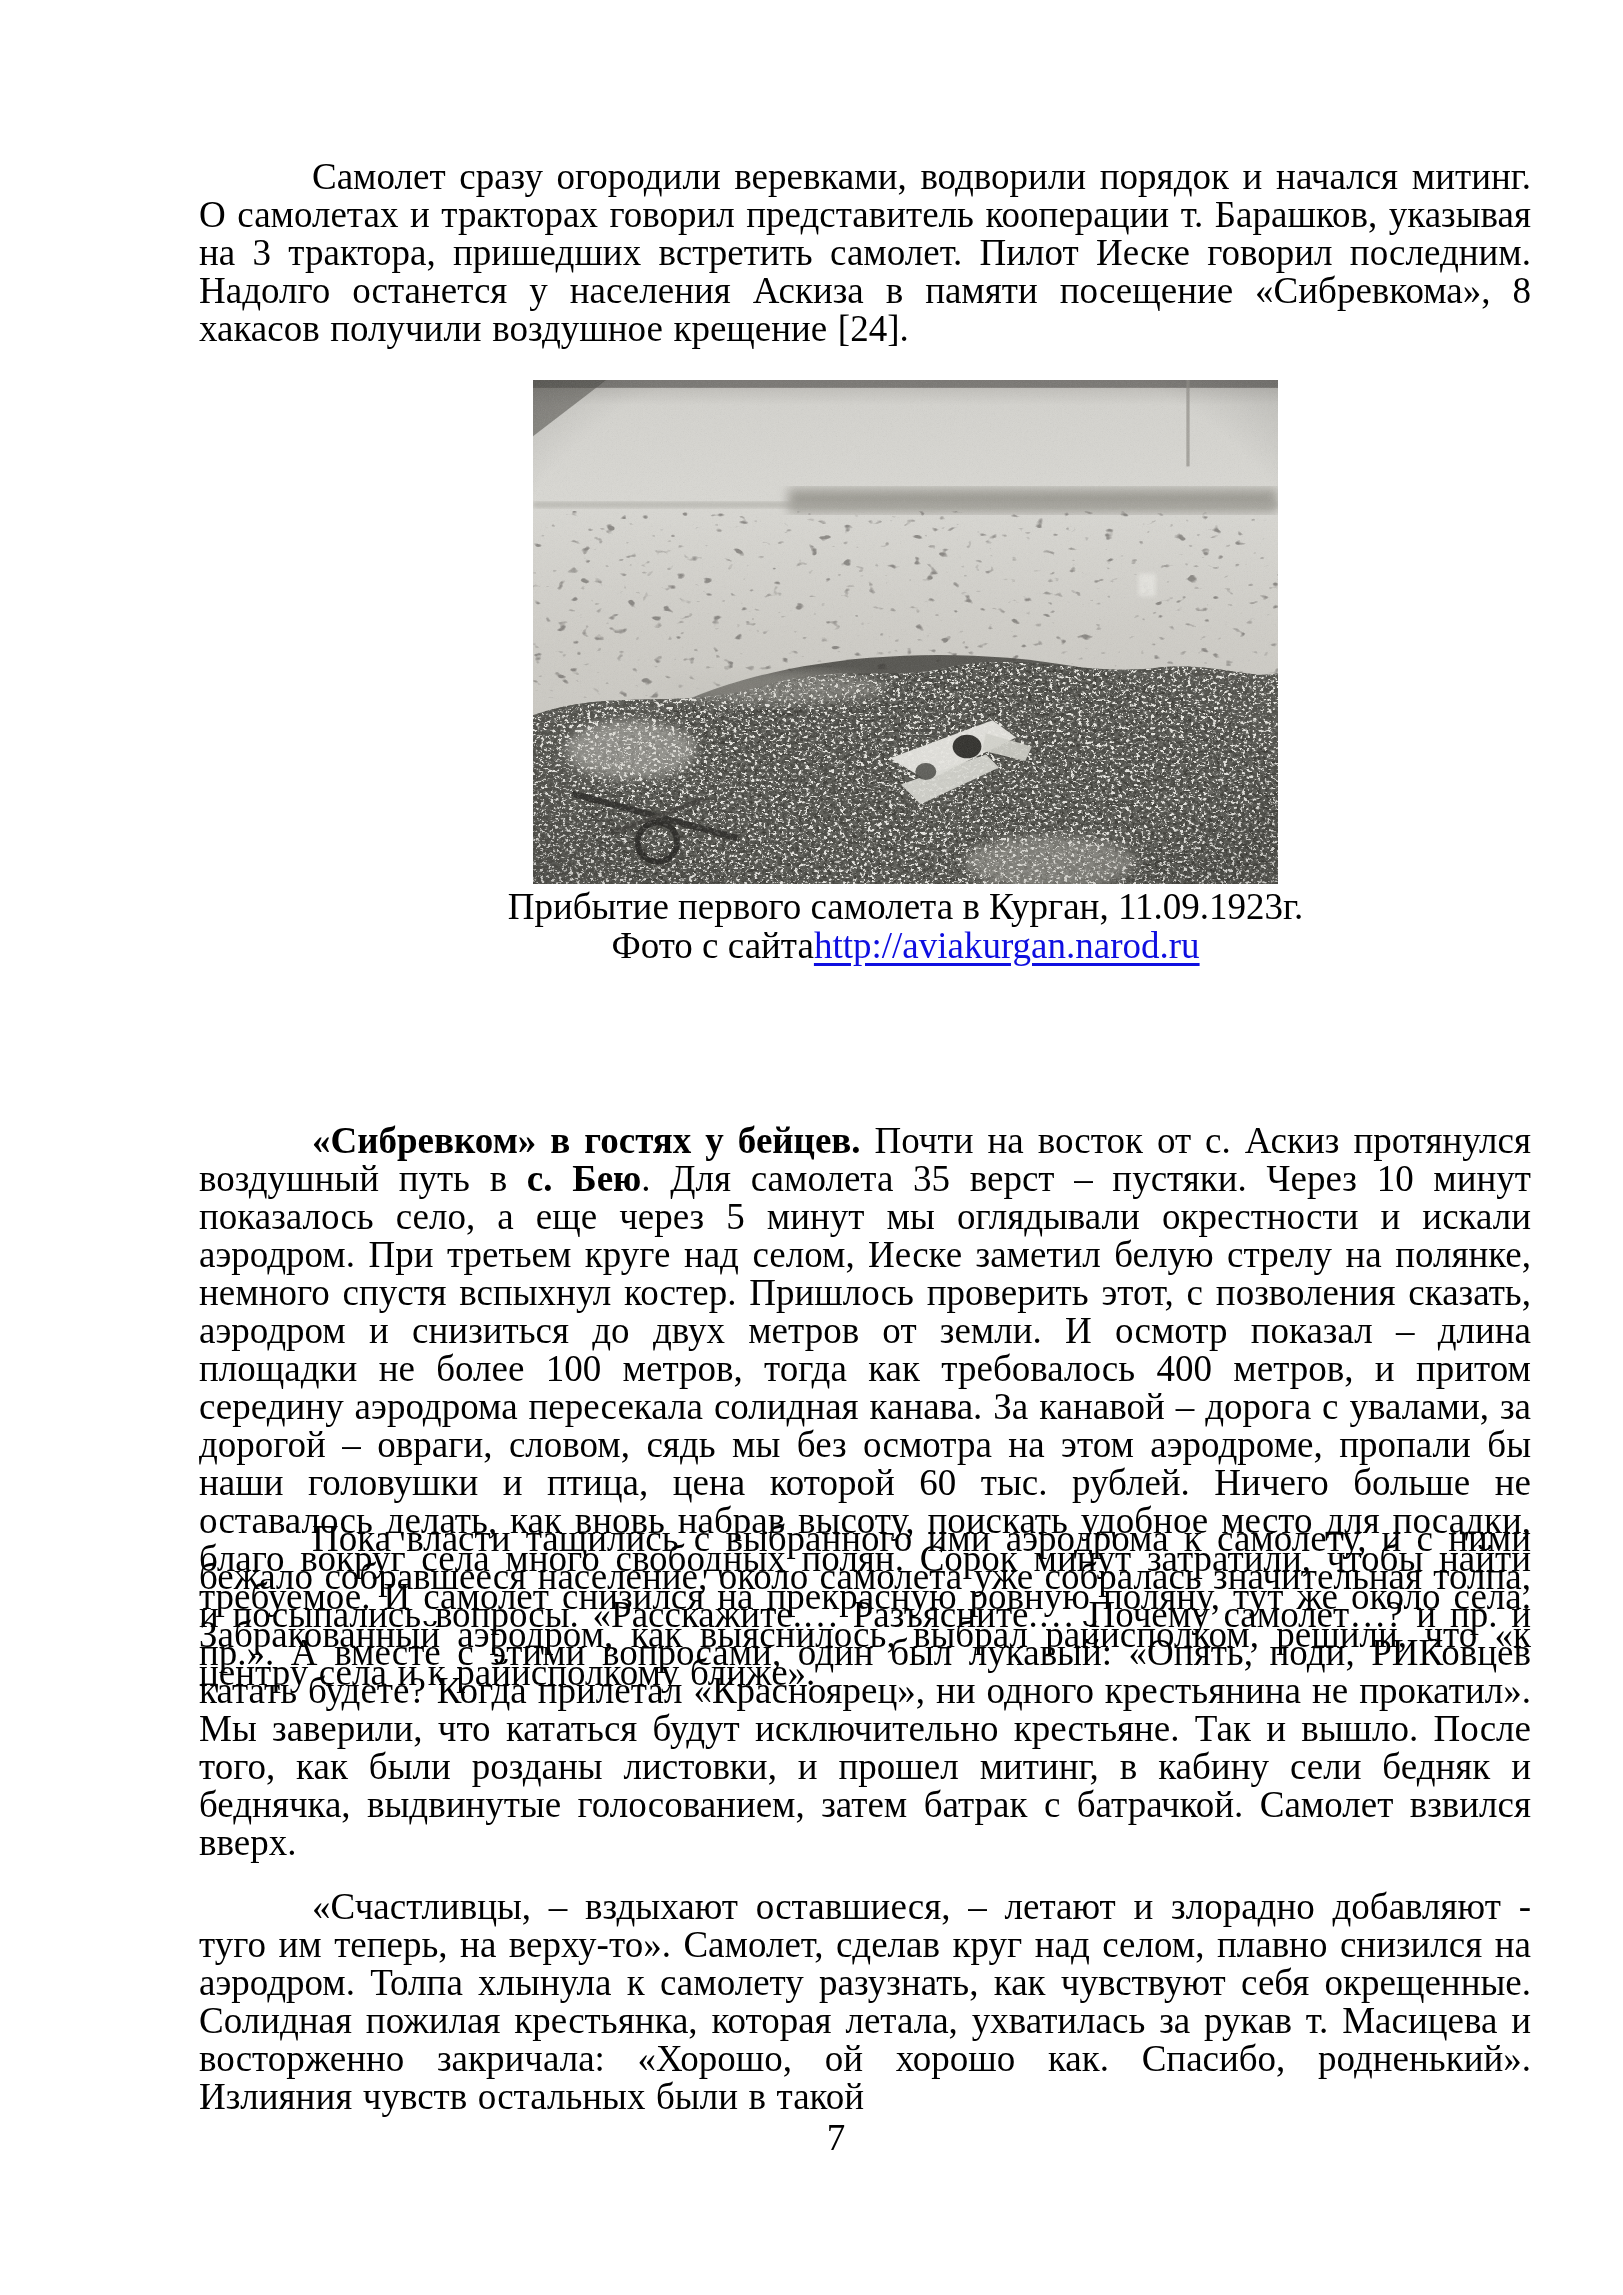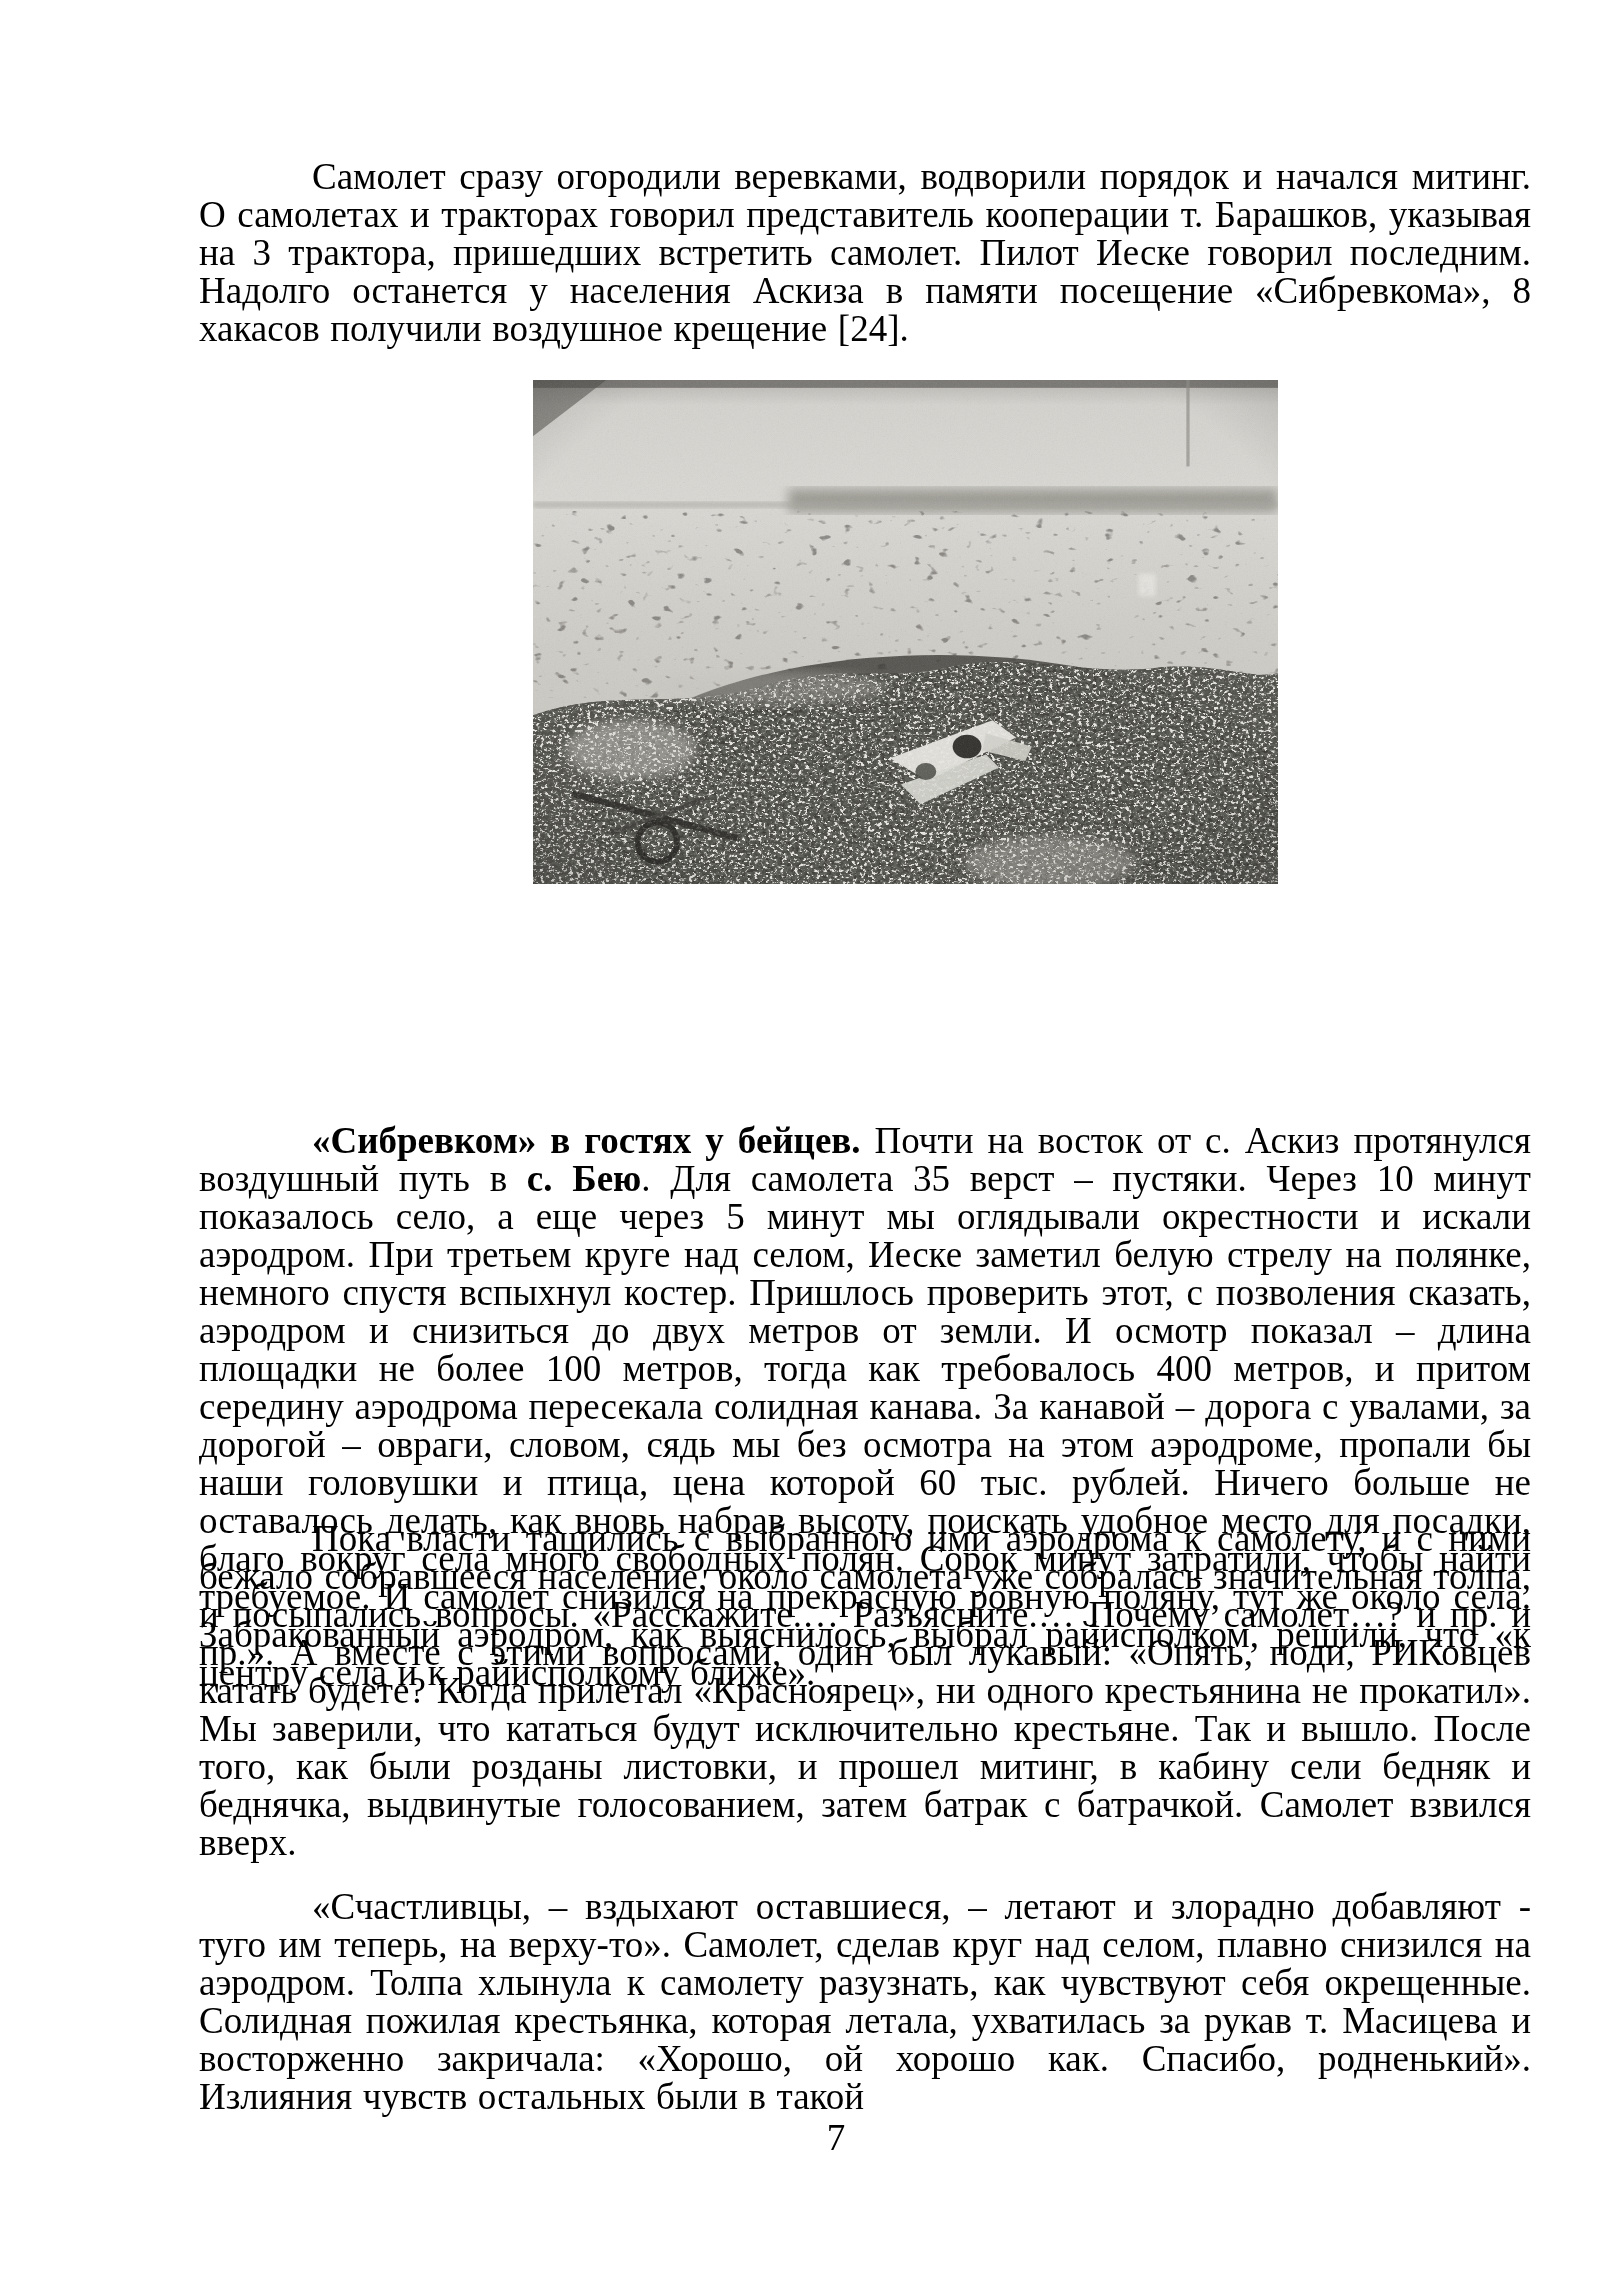--- a/index.html
+++ b/index.html
@@ -110,20 +110,27 @@
         <line x1="60" y1="632" x2="312" y2="700" stroke="#23221f" stroke-width="10"></line>
         <line x1="120" y1="692" x2="262" y2="640" stroke="#3a3834" stroke-width="7"></line>
         <circle cx="190" cy="706" r="30" fill="none" stroke="#1e1d1a" stroke-width="9"></circle>
       </g>
 
       <rect width="1138" height="770" fill="url(#g-vign)"></rect>
       <rect width="1138" height="770" filter="url(#f-grain)"></rect>
     </svg>
   </figure>
 
+  <div class="caption">
+    <div class="cap-line">Прибытие первого самолета в Курган, 11.09.1923г.</div>
+    <div class="cap-line">
+        <span>Фото с сайта </span>
+        <a class="cap-link" style="color: rgb(14, 14, 224);">http://aviakurgan.narod.ru</a>
+      </div>
+  </div>
 
 
   <p class="body-text p3"><b>«Сибревком» в гостях у бейцев.</b><span> Почти на восток от с. Аскиз протянулся воздушный путь в </span><b>с. Бею</b><span>. Для самолета 35 верст – пустяки. Через 10 минут показалось село, а еще через 5 минут мы оглядывали окрестности и искали аэродром. При третьем круге над селом, Иеске заметил белую стрелу на полянке, немного спустя вспыхнул костер. Пришлось проверить этот, с позволения сказать, аэродром и снизиться до двух метров от земли. И осмотр показал – длина площадки не более 100 метров, тогда как требовалось 400 метров, и притом середину аэродрома пересекала солидная канава. За канавой – дорога с увалами, за дорогой – овраги, словом, сядь мы без осмотра на этом аэродроме, пропали бы наши головушки и птица, цена которой 60 тыс. рублей. Ничего больше не оставалось делать, как вновь набрав высоту, поискать удобное место для посадки, благо вокруг села много свободных полян. Сорок минут затратили, чтобы найти требуемое. И самолет снизился на прекрасную ровную поляну, тут же около села. Забракованный аэродром, как выяснилось, выбрал райисполком, решили, что «к центру села и к райисполкому ближе».</span></p>
 
   <p class="body-text p4">Пока власти тащились с выбранного ими аэродрома к самолету, и с ними бежало собравшееся население, около самолета уже собралась значительная толпа, и посыпались вопросы. «Расскажите.… Разъясните.… Почему самолет…? и пр. и пр.». А вместе с этими вопросами, один был лукавый: «Опять, поди, РИКовцев катать будете? Когда прилетал «Красноярец», ни одного крестьянина не прокатил». Мы заверили, что кататься будут исключительно крестьяне. Так и вышло. После того, как были розданы листовки, и прошел митинг, в кабину сели бедняк и беднячка, выдвинутые голосованием, затем батрак с батрачкой. Самолет взвился вверх.</p>
 
   <p class="body-text p5">«Счастливцы, – вздыхают оставшиеся, – летают и злорадно добавляют - туго им теперь, на верху-то». Самолет, сделав круг над селом, плавно снизился на аэродром. Толпа хлынула к самолету разузнать, как чувствуют себя окрещенные. Солидная пожилая крестьянка, которая летала, ухватилась за рукав т. Масицева и восторженно закричала: «Хорошо, ой хорошо как. Спасибо, родненький». Излияния чувств остальных были в такой</p>
 
   <div class="page-number">7</div>
 

